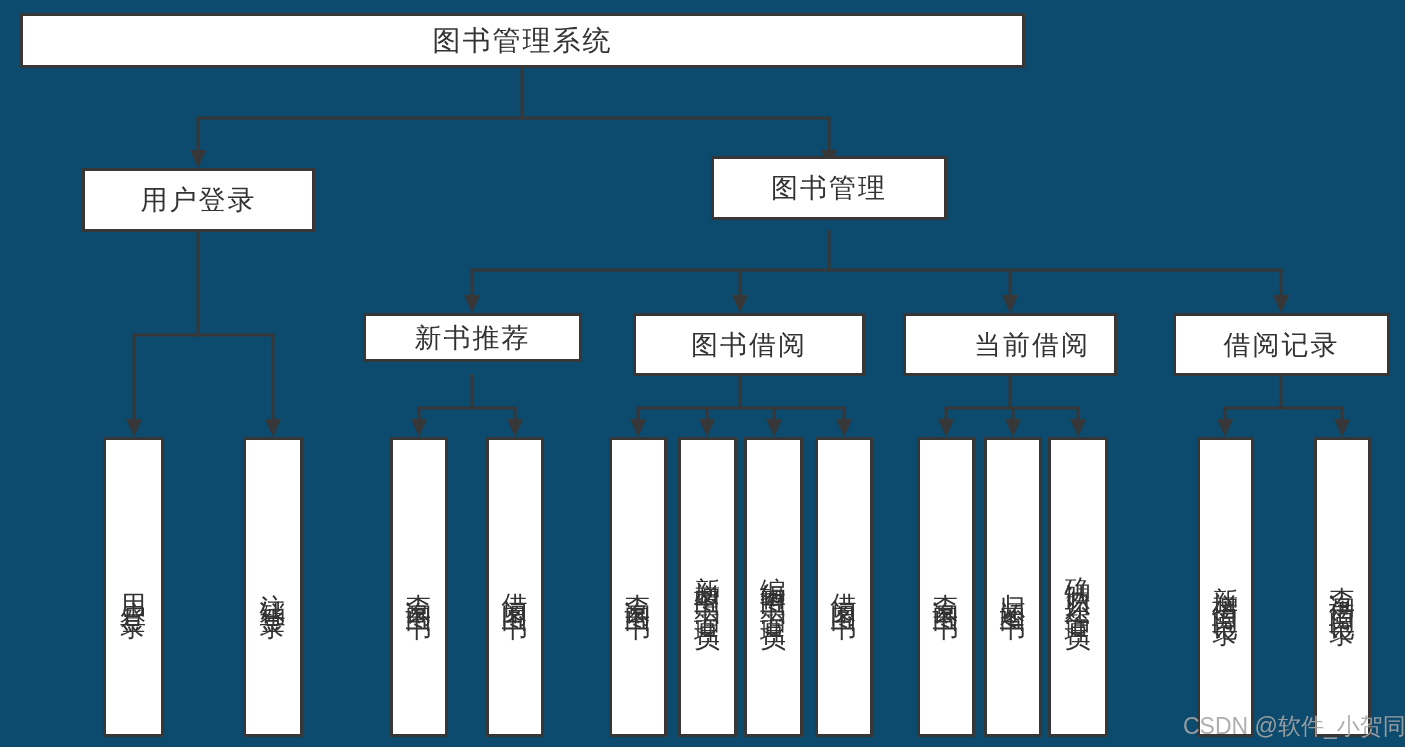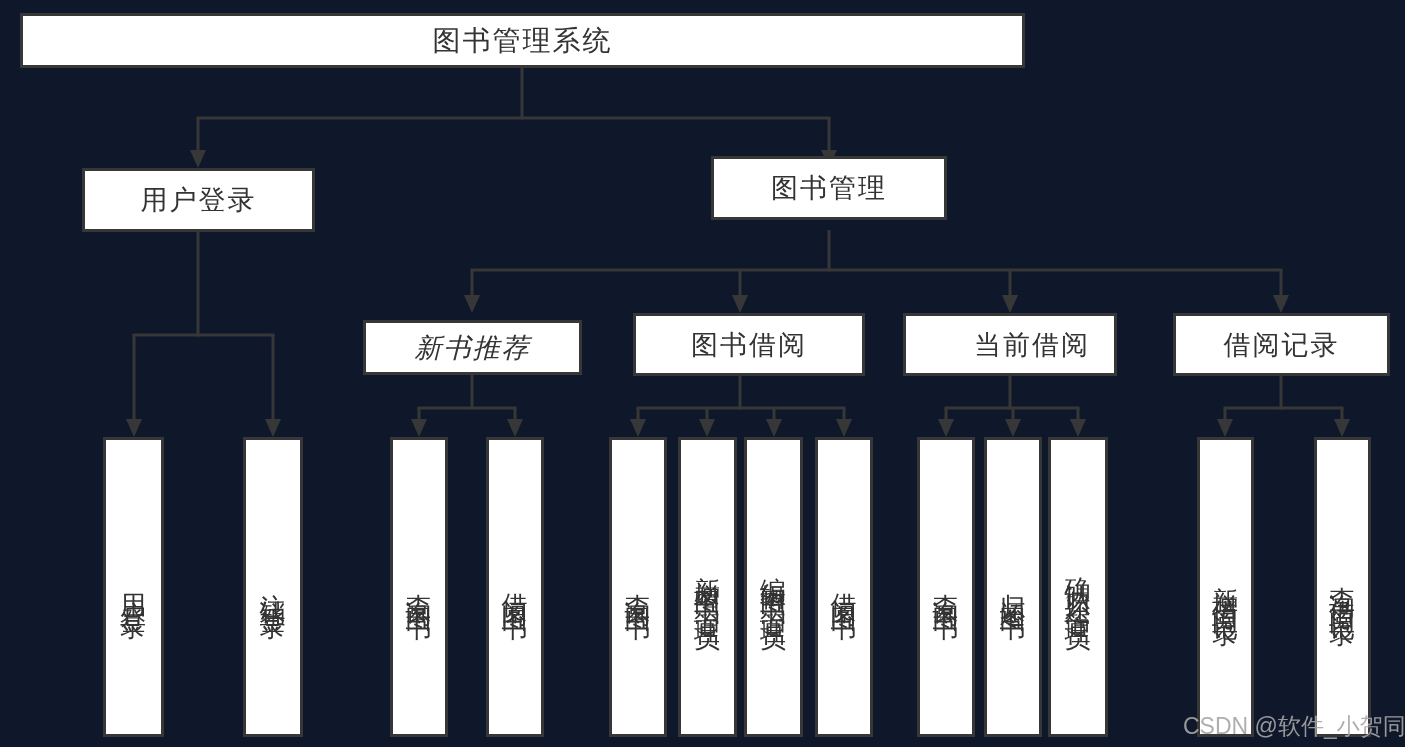--- a/index.html
+++ b/index.html
@@ -1,20 +1,20 @@
 <!DOCTYPE html>
 <html><head>
 <meta charset="utf-8">
 <style>
   html, body { margin: 0; padding: 0; background: #ffffff; }
   .canvas {
     position: relative;
     width: 1405px;
     height: 747px;
-    background: #0f172a;
+    background: #0c4a6e;
     font-family: "Liberation Sans", "DejaVu Sans", sans-serif;
     color: #333333;
     overflow: hidden;
   }
   .wires {
     position: absolute;
     left: 0; top: 0;
     width: 1405px; height: 747px;
     pointer-events: none;
   }
@@ -135,21 +135,21 @@
       <line x1="1342" y1="408" x2="1342" y2="424"></line>
       <path d="M1334 419 L1350 419 L1342 437 Z"></path>
     </g>
   </svg>
 
   <div class="node h-node root-node" style="left:20px; top:13px; width:1005px; height:55px;">图书管理系统</div>
 
   <div class="node h-node" style="left:82px; top:168px; width:233px; height:64px;">用户登录</div>
   <div class="node h-node" style="left:711px; top:156px; width:236px; height:64px;">图书管理</div>
 
-  <div class="node h-node" style="left:363px; top:320px; width:219px; height:55px;font-style:italic;">新书推荐</div>
+  <div class="node h-node" style="left:363px; top:313px; width:219px; height:49px;">新书推荐</div>
   <div class="node h-node" style="left:633px; top:313px; width:232px; height:63px;">图书借阅</div>
   <div class="node h-node" style="left:903px; top:313px; width:214px; height:63px;padding-left:44px;">当前借阅</div>
   <div class="node h-node" style="left:1173px; top:313px; width:217px; height:63px;">借阅记录</div>
 
   <div class="node v-node" style="left:103px; top:437px; width:61px; height:300px;">用户登录</div>
   <div class="node v-node" style="left:243px; top:437px; width:60px; height:300px;">注销登录</div>
 
   <div class="node v-node" style="left:390px; top:437px; width:58px; height:300px;">查询图书</div>
   <div class="node v-node" style="left:486px; top:437px; width:58px; height:300px;">借阅图书</div>
 

